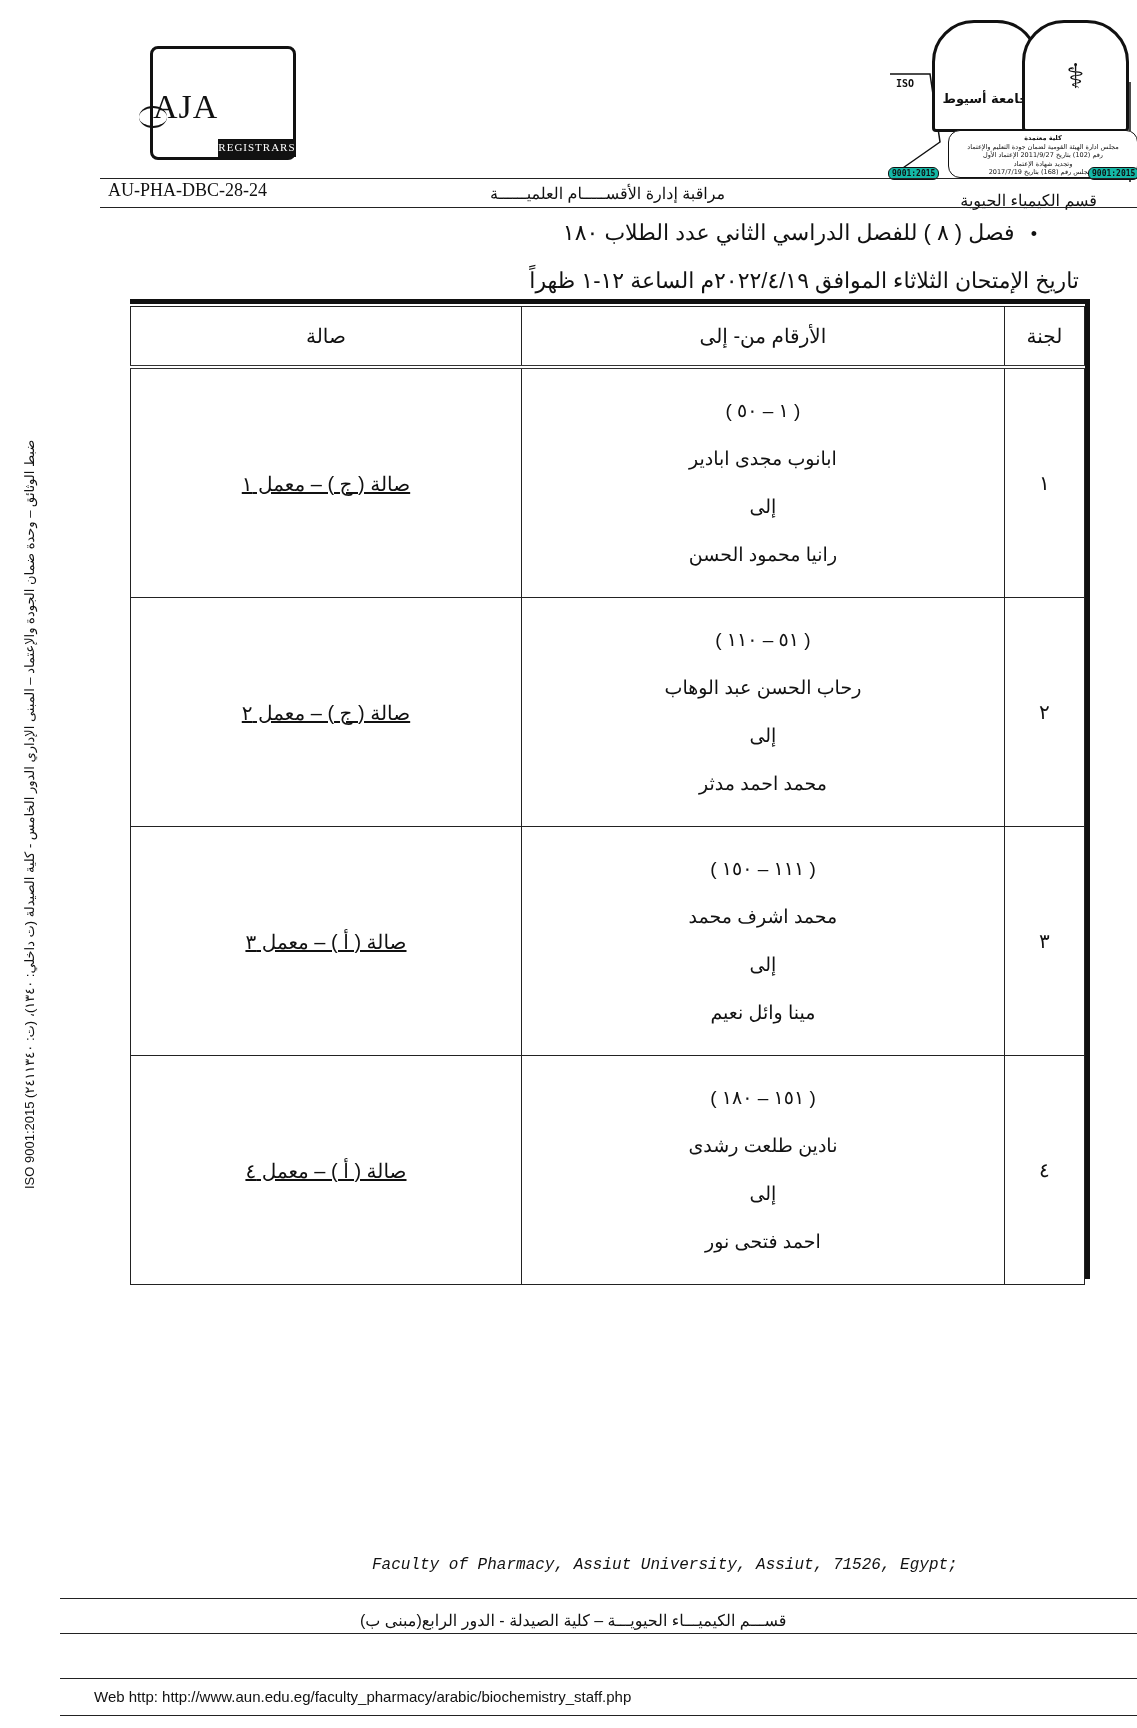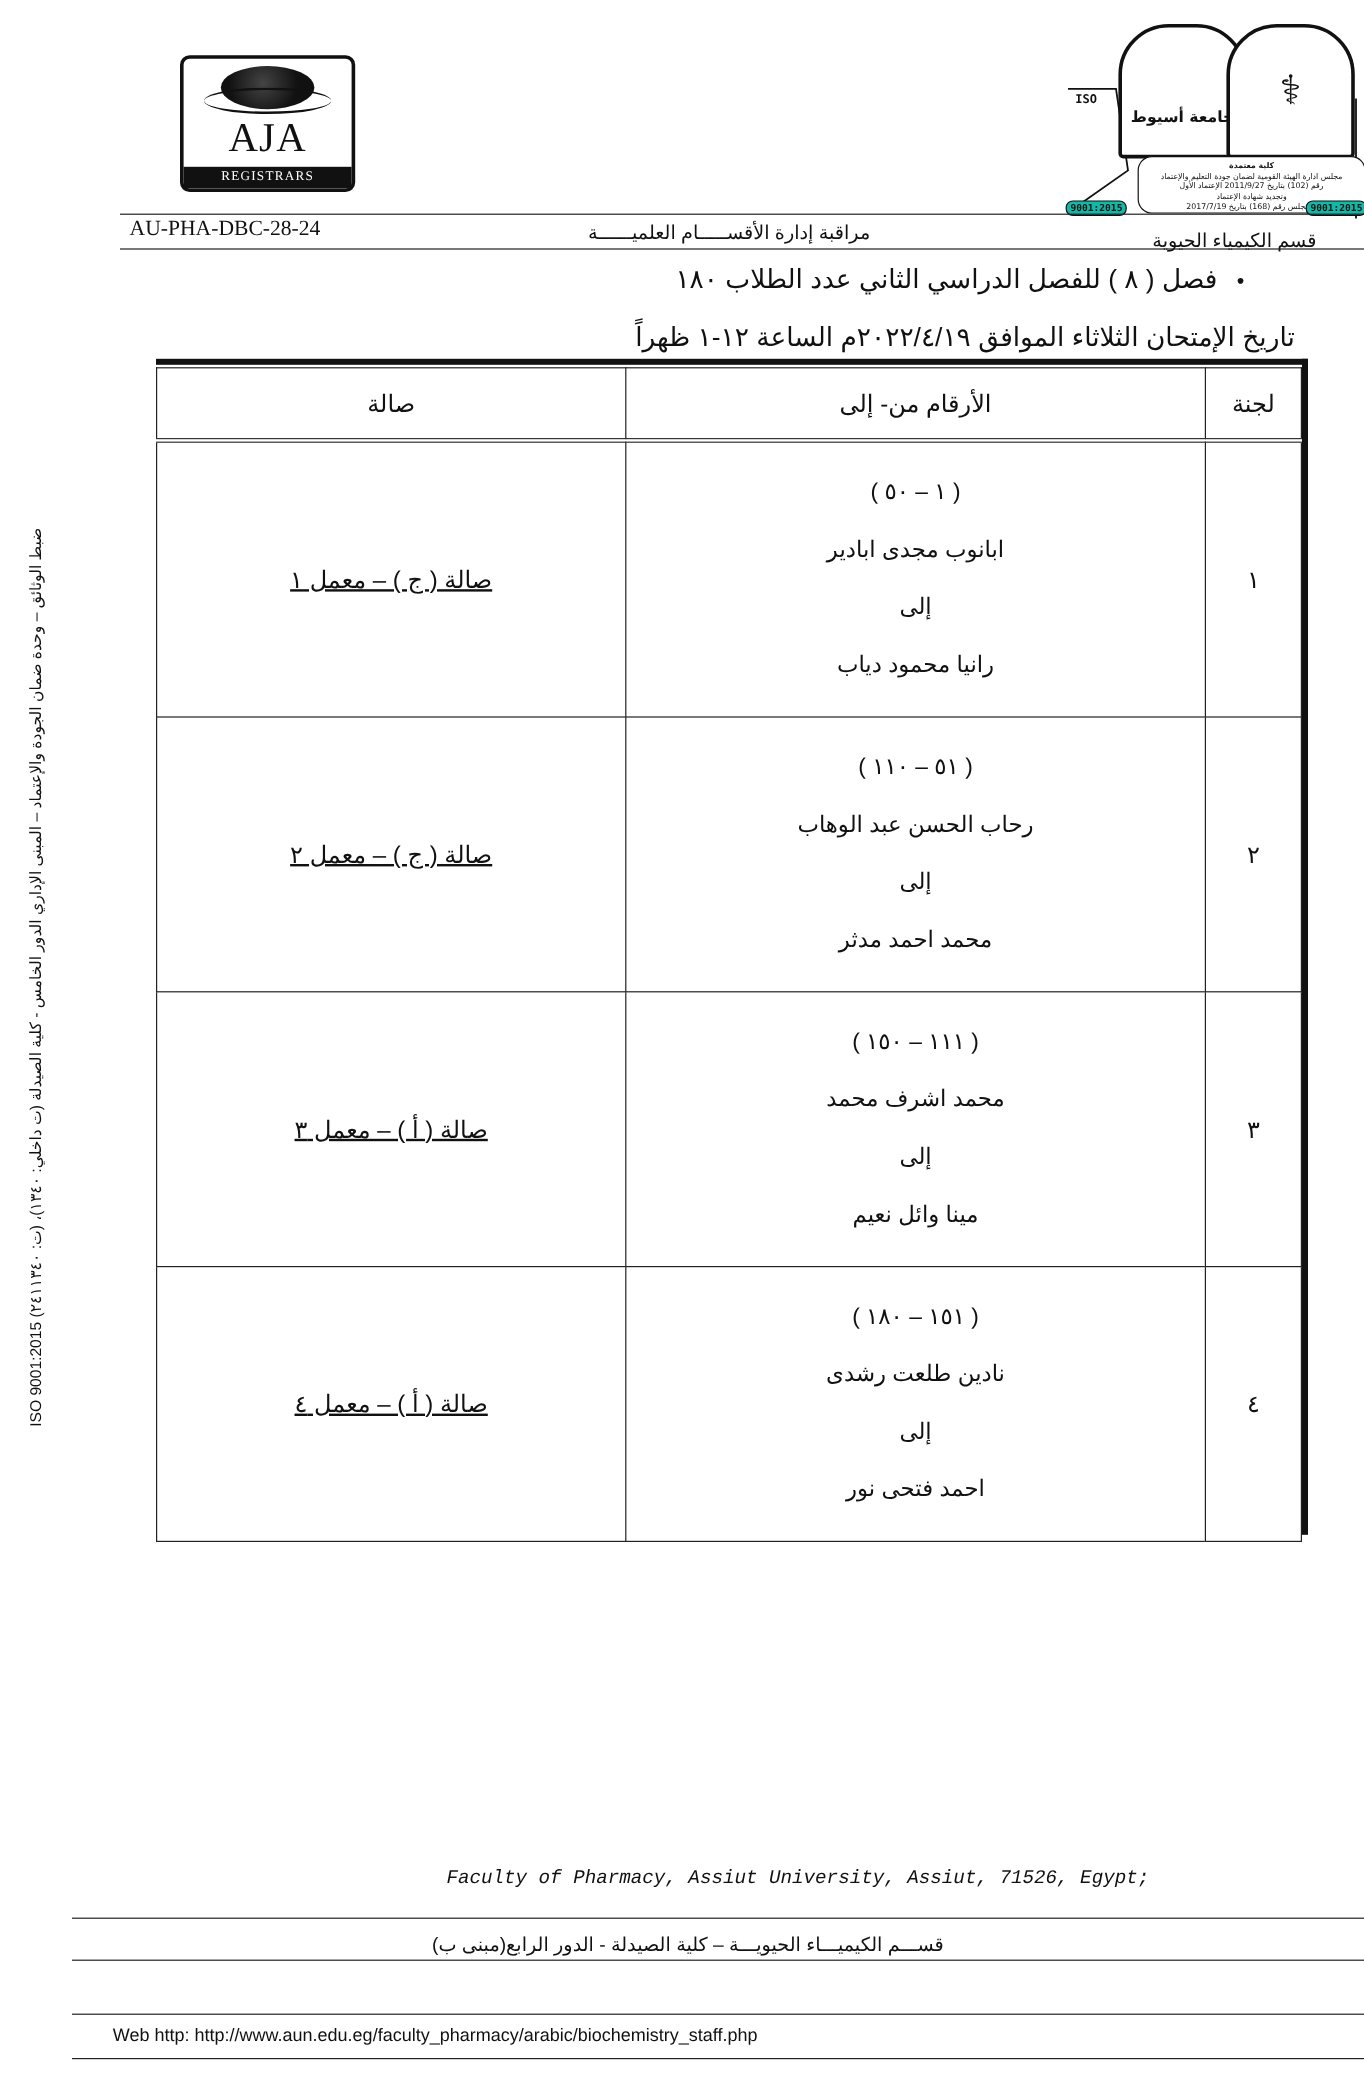--- a/index.html
+++ b/index.html
@@ -6,21 +6,21 @@
     body {
       width: 1137px; height: 1728px; background: #ffffff; position: relative; overflow: hidden;
       font-family: "DejaVu Sans", "Liberation Sans", sans-serif; color: #111;
     }
     .abs { position: absolute; }
 
     
     .aja-logo {
       left: 150px; top: 46px; width: 146px; height: 114px;
       border: 3px solid #111; border-radius: 8px; background: #fff; box-sizing: border-box;
-      display: flex; flex-direction: column; align-items: center;
+      display: flex; flex-direction: row; align-items: center;
     }
     .aja-logo .globe {
       width: 78px; height: 36px; margin-top: 6px; border-radius: 50%;
       background: radial-gradient(circle at 45% 40%, #444 0%, #111 60%);
       position: relative;
     }
     .aja-logo .globe::after {
       content: ""; position: absolute; left: -14px; right: -14px; top: 18px; height: 18px;
       border-top: 2px solid #111; border-bottom: 2px solid #111; border-radius: 50%;
     }
@@ -146,21 +146,21 @@
       <th class="col-hall">صالة</th>
     </tr>
   </thead>
   <tbody>
     <tr>
       <td class="committee-cell">١</td>
       <td class="range-cell">
         <div>( ١ – ٥٠ )</div>
         <div>ابانوب مجدى ابادير</div>
         <div>إلى</div>
-        <div>رانيا محمود دياب</div>
+        <div>رانيا محمود الحسن</div>
       </td>
       <td class="hall-cell">صالة ( ج ) – معمل ١</td>
     </tr>
     <tr>
       <td class="committee-cell">٢</td>
       <td class="range-cell">
         <div>( ٥١ – ١١٠ )</div>
         <div>رحاب الحسن عبد الوهاب</div>
         <div>إلى</div>
         <div>محمد احمد مدثر</div>

